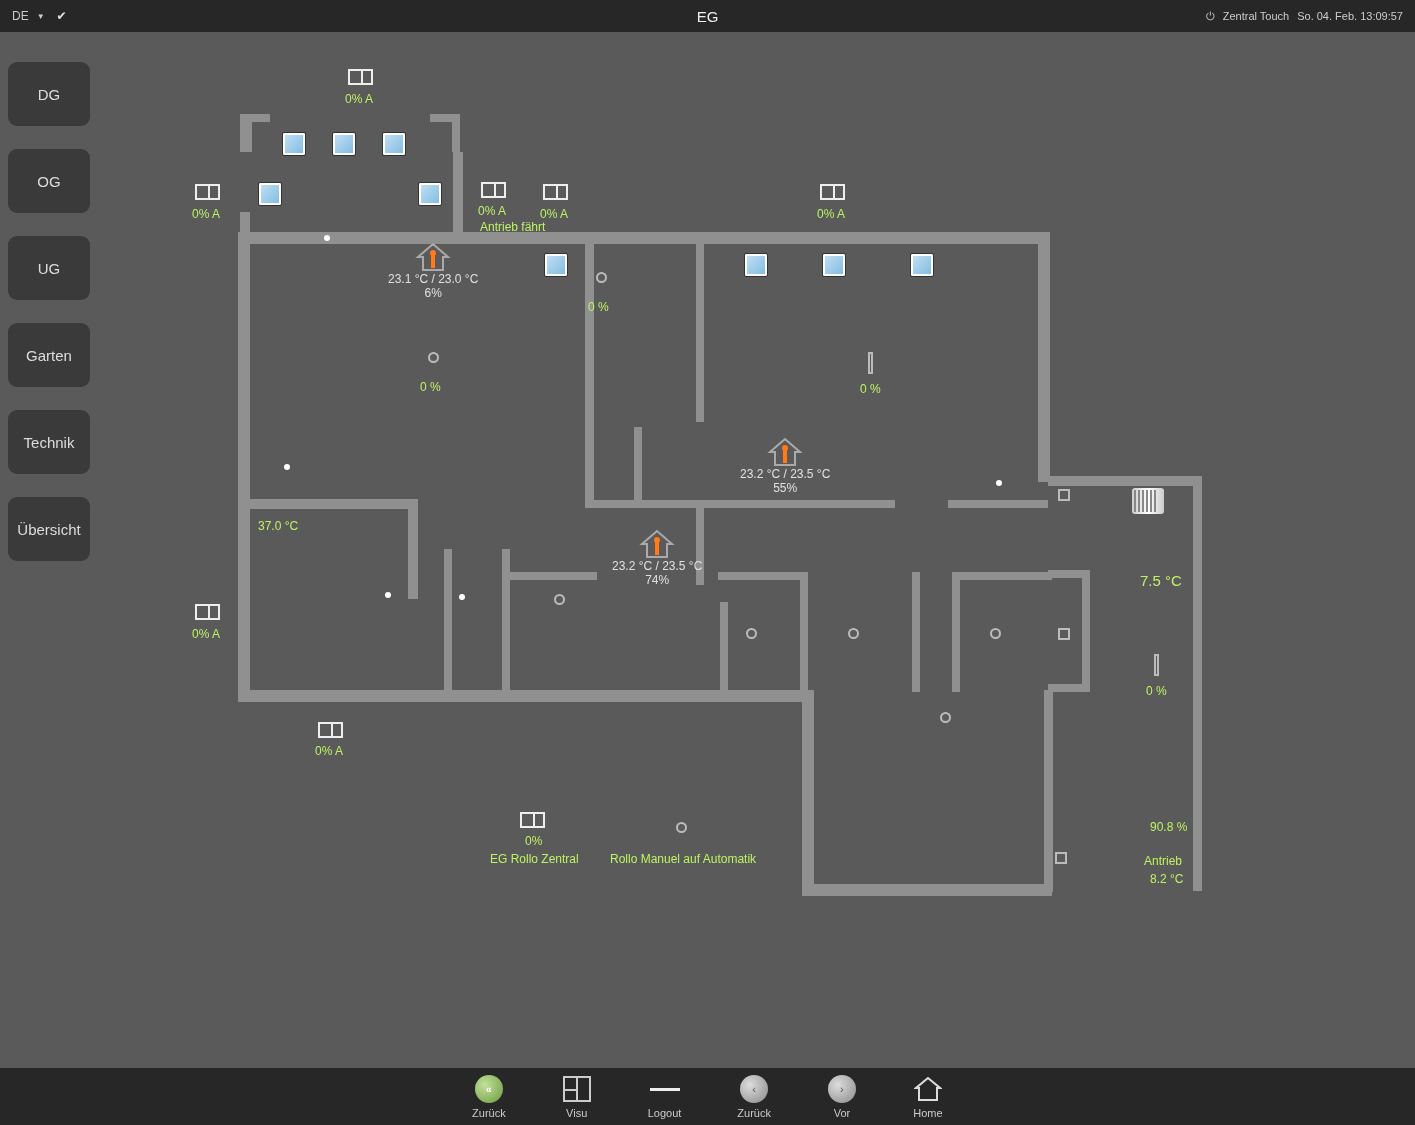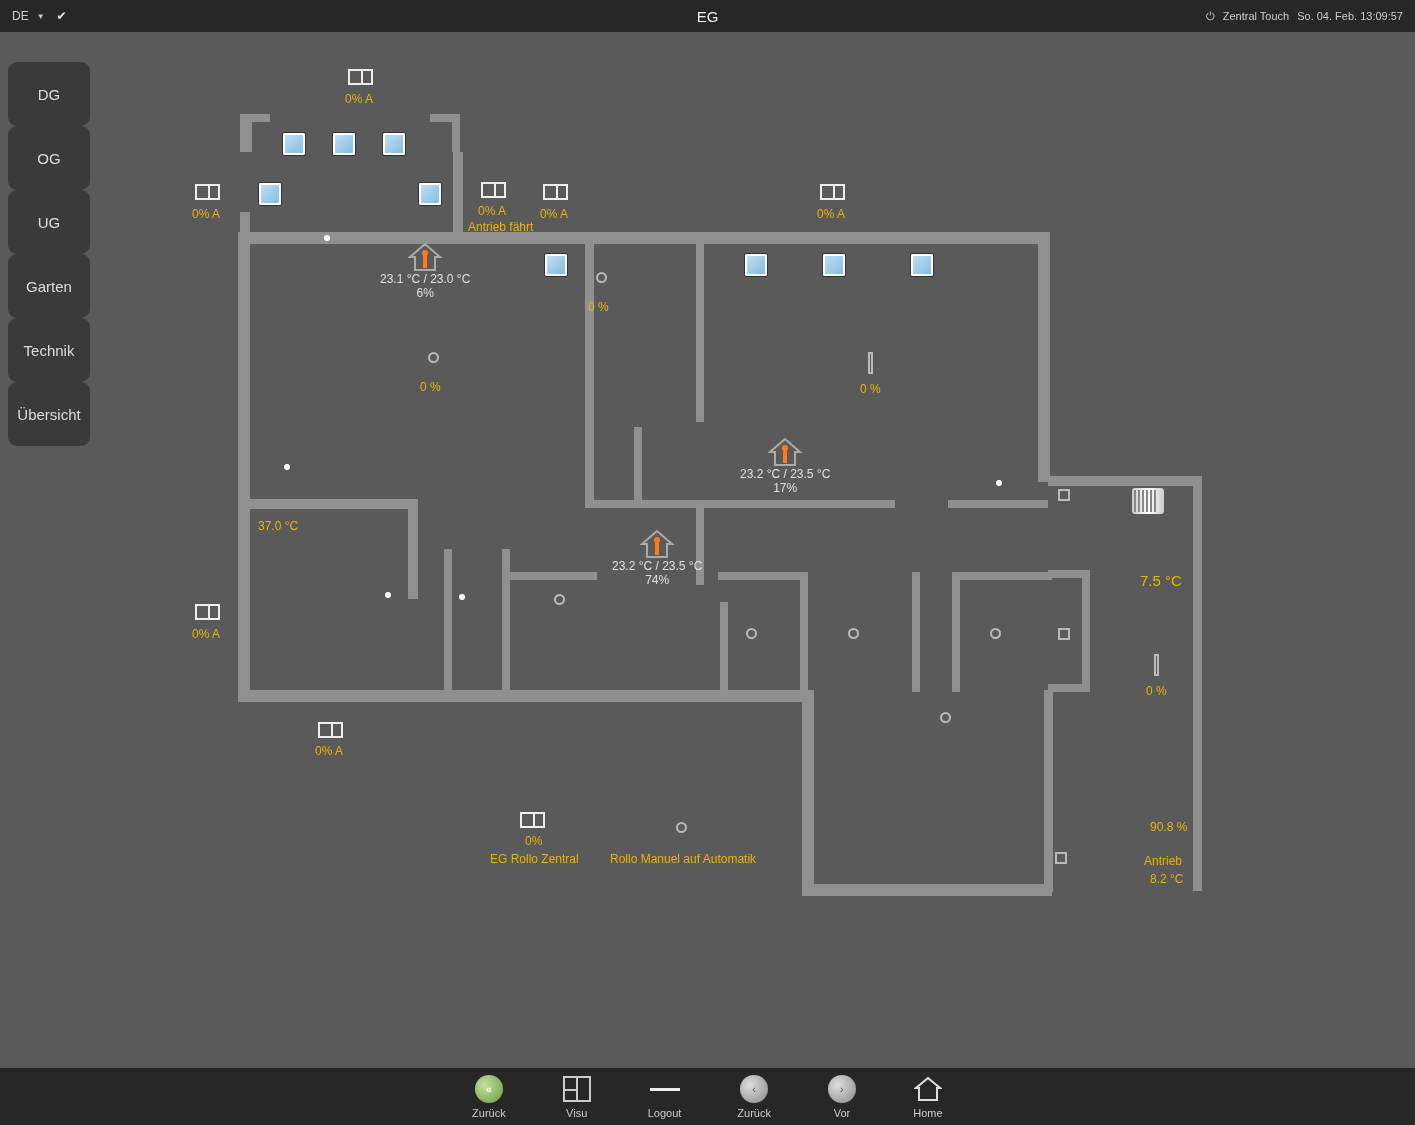--- a/index.html
+++ b/index.html
@@ -4,30 +4,30 @@
 <style>
   * { box-sizing: border-box; margin: 0; padding: 0; }
   html, body { width: 1415px; height: 1125px; background: #5a5a5a; font-family: Arial, sans-serif; color: #e0e0e0; overflow: hidden; }
   .header { position: absolute; top: 0; left: 0; right: 0; height: 32px; background: #272727; display: flex; align-items: center; padding: 0 12px; font-size: 12px; }
   .lang-sel { color: #ccc; display: flex; align-items: center; gap: 8px; }
   .lang-sel .caret { font-size: 8px; }
   .check-icon { margin-left: 12px; }
   .title { position: absolute; left: 50%; transform: translateX(-50%); font-size: 15px; color: #eee; }
   .header-right { margin-left: auto; display: flex; align-items: center; gap: 8px; font-size: 11px; color: #ccc; }
 
-  .sidebar { position: absolute; left: 8px; top: 62px; width: 82px; display: flex; flex-direction: column; gap: 0; }
+  .sidebar { position: absolute; left: 8px; top: 62px; width: 82px; display: flex; flex-direction: column; gap: 23px; }
   .nav-btn { width: 82px; height: 64px; background: #3a3a3a; border-radius: 9px; display: flex; align-items: center; justify-content: center; font-size: 15px; color: #ddd; cursor: pointer; border: none; }
 
   .canvas { position: absolute; left: 0; top: 32px; right: 0; bottom: 57px; }
 
   .wall { position: absolute; background: #909090; }
 
   .shutter { position: absolute; width: 25px; height: 16px; border: 2px solid #eee; }
   .shutter::before { content: ""; position: absolute; left: 50%; top: 0; bottom: 0; width: 2px; background: #eee; }
-  .label { position: absolute; font-size: 12px; color: #eab308; text-align: center; white-space: nowrap; }
+  .label { position: absolute; font-size: 12px; color: #bef264; text-align: center; white-space: nowrap; }
 
   .window-glass { position: absolute; width: 24px; height: 24px; background: linear-gradient(135deg, #c8e2f5, #7cb9e0); border: 1px solid #333; border-radius: 2px; box-shadow: inset 0 0 0 2px #fff; }
 
   .thermo { position: absolute; display: flex; flex-direction: column; align-items: center; font-size: 12px; }
   .house-icon { width: 36px; height: 30px; position: relative; }
   .house-icon svg { width: 36px; height: 30px; }
 
   .dot { position: absolute; width: 6px; height: 6px; background: #fff; border-radius: 50%; }
   .circle { position: absolute; width: 11px; height: 11px; border: 2px solid #bbb; border-radius: 50%; }
   .small-sq { position: absolute; width: 12px; height: 12px; border: 2px solid #bbb; }
@@ -116,21 +116,21 @@
   <div class="wall" style="left:1048px;top:652px;width:42px;height:8px"></div>
 
   <div class="shutter" style="left:348px;top:37px"></div>
   <div class="label" style="left:345px;top:60px">0% A</div>
 
   <div class="shutter" style="left:195px;top:152px"></div>
   <div class="label" style="left:192px;top:175px">0% A</div>
 
   <div class="shutter" style="left:481px;top:150px"></div>
   <div class="label" style="left:478px;top:172px">0% A</div>
-  <div class="label" style="left:468px;top:188px">Antrieb fährt</div>
+  <div class="label" style="left:480px;top:188px">Antrieb fährt</div>
 
   <div class="shutter" style="left:543px;top:152px"></div>
   <div class="label" style="left:540px;top:175px">0% A</div>
 
   <div class="shutter" style="left:820px;top:152px"></div>
   <div class="label" style="left:817px;top:175px">0% A</div>
 
   <div class="shutter" style="left:195px;top:572px"></div>
   <div class="label" style="left:192px;top:595px">0% A</div>
 
@@ -147,42 +147,42 @@
   <div class="window-glass" style="left:282px;top:100px"></div>
   <div class="window-glass" style="left:332px;top:100px"></div>
   <div class="window-glass" style="left:382px;top:100px"></div>
   <div class="window-glass" style="left:258px;top:150px"></div>
   <div class="window-glass" style="left:418px;top:150px"></div>
   <div class="window-glass" style="left:544px;top:221px"></div>
   <div class="window-glass" style="left:744px;top:221px"></div>
   <div class="window-glass" style="left:822px;top:221px"></div>
   <div class="window-glass" style="left:910px;top:221px"></div>
 
-  <div class="thermo" style="left:380px;top:210px">
+  <div class="thermo" style="left:388px;top:210px">
     <div class="house-icon">
       <svg viewBox="0 0 36 30">
           <polygon points="18,2 3,15 8,15 8,28 28,28 28,15 33,15" fill="none" stroke="#aaa" stroke-width="2"></polygon>
           <rect x="16" y="13" width="4" height="13" fill="#ff7a1a"></rect>
           <circle cx="18" cy="11" r="3" fill="#ff7a1a"></circle>
         </svg>
     </div>
     <span>23.1 °C / 23.0 °C</span>
     <span>6%</span>
   </div>
 
   <div class="thermo" style="left:740px;top:405px">
     <div class="house-icon">
       <svg viewBox="0 0 36 30">
           <polygon points="18,2 3,15 8,15 8,28 28,28 28,15 33,15" fill="none" stroke="#aaa" stroke-width="2"></polygon>
           <rect x="16" y="13" width="4" height="13" fill="#ff7a1a"></rect>
           <circle cx="18" cy="11" r="3" fill="#ff7a1a"></circle>
         </svg>
     </div>
     <span>23.2 °C / 23.5 °C</span>
-    <span>17%</span>
+    <span>55%</span>
   </div>
 
   <div class="thermo" style="left:612px;top:497px">
     <div class="house-icon">
       <svg viewBox="0 0 36 30">
           <polygon points="18,2 3,15 8,15 8,28 28,28 28,15 33,15" fill="none" stroke="#aaa" stroke-width="2"></polygon>
           <rect x="16" y="13" width="4" height="13" fill="#ff7a1a"></rect>
           <circle cx="18" cy="11" r="3" fill="#ff7a1a"></circle>
         </svg>
     </div>

